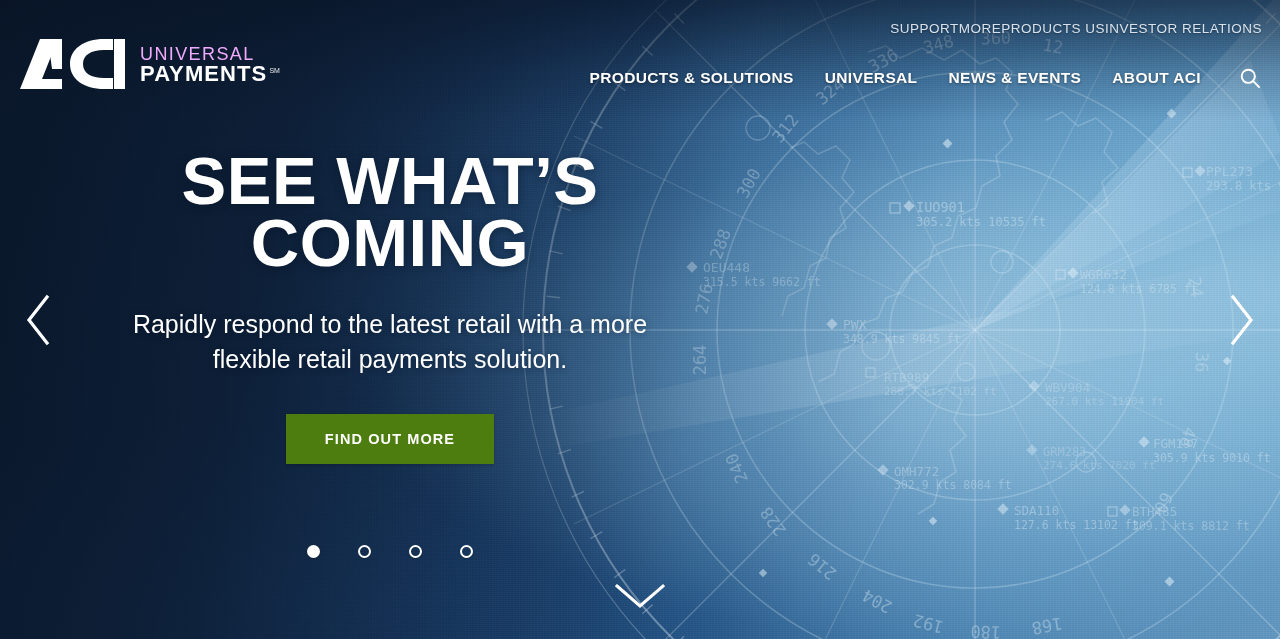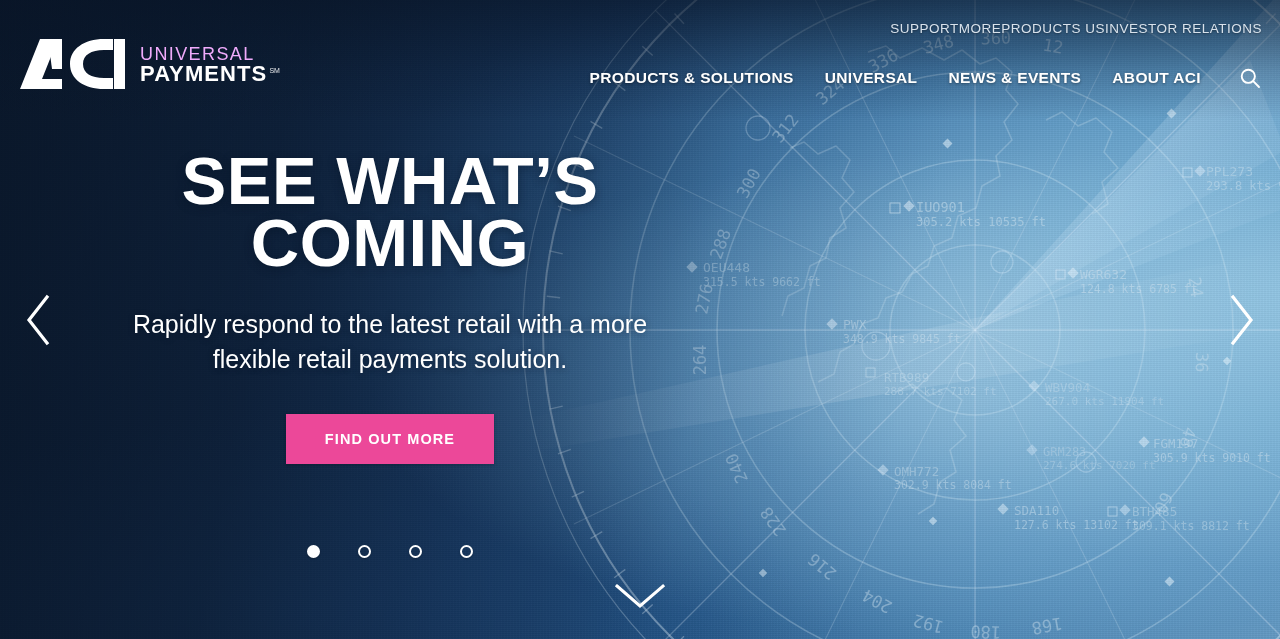--- a/index.html
+++ b/index.html
@@ -124,21 +124,21 @@
   .subhead {
     margin-top: 34px;
     color: #ffffff;
     font-size: 25px; line-height: 1.38; font-weight: 400;
     text-shadow: 0 1px 6px rgba(5,18,35,.45);
     padding: 0 120px;
   }
   .cta-wrap { margin-top: 38px; }
   .cta {
     display: inline-block;
-    background: #ec4899;
+    background: #4d7c0f;
     color: #ffffff;
     font-size: 14.5px; font-weight: 700; letter-spacing: 1.1px;
     padding: 17px 39px;
     border: 0; cursor: pointer;
     text-decoration: none;
     box-shadow: 0 1px 3px rgba(0,0,0,.22);
   }
 
   
   .arrow {

